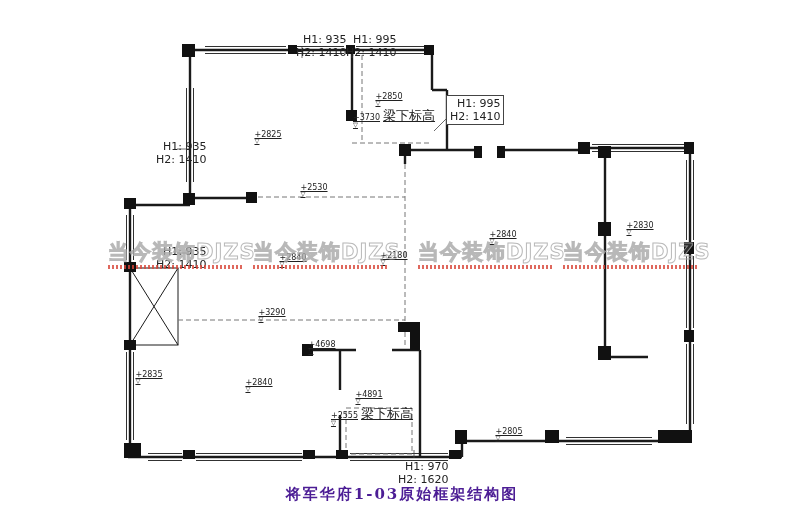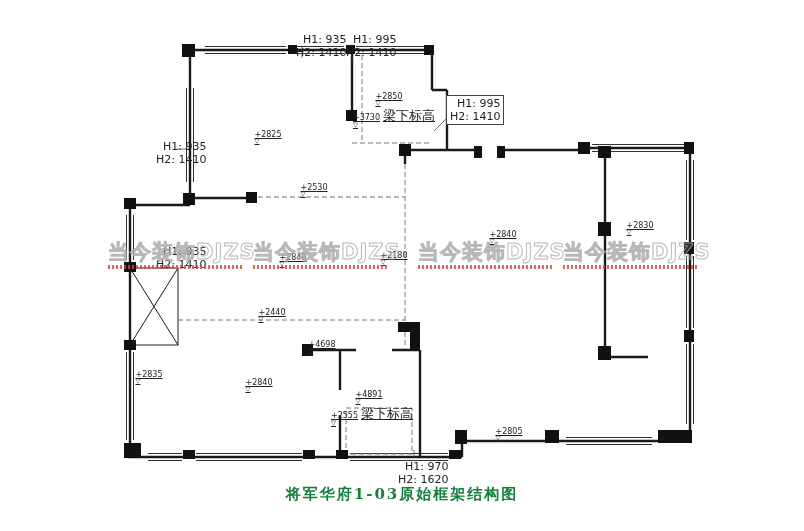--- a/index.html
+++ b/index.html
@@ -17,21 +17,21 @@
   
   .wm{position:absolute;top:242px;z-index:6;opacity:.82;pointer-events:none;
       display:flex;flex-direction:column;align-items:flex-start;}
   .wm .wm-text{font-size:21px;font-weight:bold;letter-spacing:1px;color:rgba(255,255,255,.15);
       -webkit-text-stroke:1px #a9a9a9;text-stroke:1px #a9a9a9;line-height:1;}
   .wm .wm-strip{height:4px;width:92%;margin-top:2px;
       background:repeating-linear-gradient(90deg,#d8473a 0 2px,rgba(0,0,0,0) 2px 4px);}
   
   .title{position:absolute;left:50%;top:485px;transform:translateX(-50%);
       font-family:"DejaVu Serif",serif;font-weight:bold;font-size:15px;letter-spacing:2px;
-      color:#15803d;z-index:3;white-space:nowrap;text-align:right;}
+      color:#4c1d95;z-index:3;white-space:nowrap;text-align:right;}
 </style>
 </head>
 <body>
 
 <div class="canvas">
 
   <svg class="plan-svg" width="804" height="531" viewBox="0 0 804 531">
     <g fill="none" stroke="#1a1a1a">
 
       <path stroke-width="2.4" d="M185,50 H432 M432,50 V90 M432,90 H447 M447,90 V150
@@ -116,21 +116,21 @@
   </svg>
 
   <div class="lab" style="left:389px;top:93px"><span>+2850</span><span class="tri">▽</span></div>
   <div class="lab" style="left:394px;top:109px"><span>+3730</span><span class="note">梁下标高</span><span class="tri">▽</span></div>
   <div class="lab" style="left:268px;top:131px"><span>+2825</span><span class="tri">▽</span></div>
   <div class="lab" style="left:314px;top:184px"><span>+2530</span><span class="tri">▽</span></div>
   <div class="lab" style="left:503px;top:231px"><span>+2840</span><span class="tri">▽</span></div>
   <div class="lab" style="left:640px;top:222px"><span>+2830</span><span class="tri">▽</span></div>
   <div class="lab" style="left:293px;top:254px"><span>+2840</span><span class="tri">▽</span></div>
   <div class="lab" style="left:394px;top:252px"><span>+2180</span><span class="tri">▽</span></div>
-  <div class="lab" style="left:272px;top:309px"><span>+2440</span><span class="tri">▽</span></div>
+  <div class="lab" style="left:272px;top:309px"><span>+3290</span><span class="tri">▽</span></div>
   <div class="lab" style="left:322px;top:341px"><span>+4698</span><span class="tri">▽</span></div>
   <div class="lab" style="left:149px;top:371px"><span>+2835</span><span class="tri">▽</span></div>
   <div class="lab" style="left:259px;top:379px"><span>+2840</span><span class="tri">▽</span></div>
   <div class="lab" style="left:369px;top:391px"><span>+4891</span><span class="tri">▽</span></div>
   <div class="lab" style="left:372px;top:407px"><span>+2555</span><span class="note">梁下标高</span><span class="tri">▽</span></div>
   <div class="lab" style="left:509px;top:428px"><span>+2805</span><span class="tri">▽</span></div>
 
   <div class="hlab" style="left:296px;top:33px">
       <div>H1: 935</div>
       <div>H2: 1410</div>

